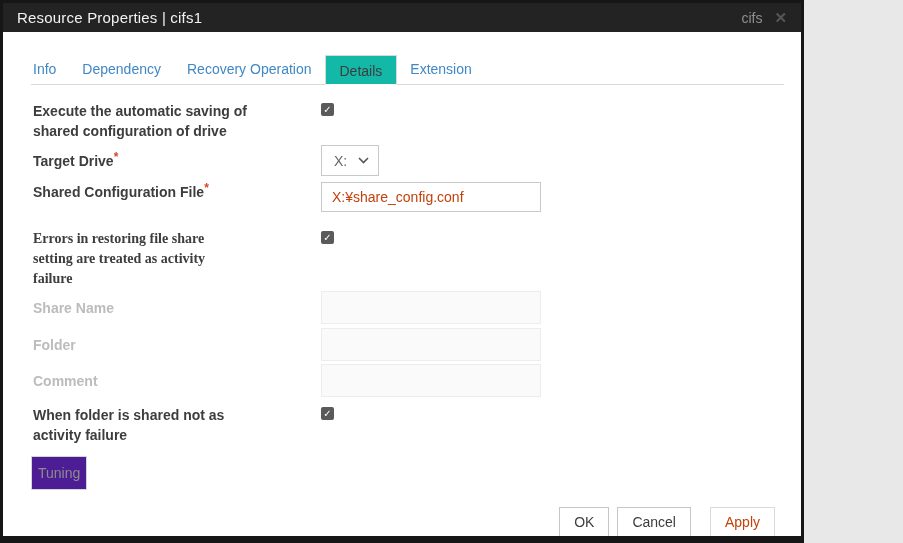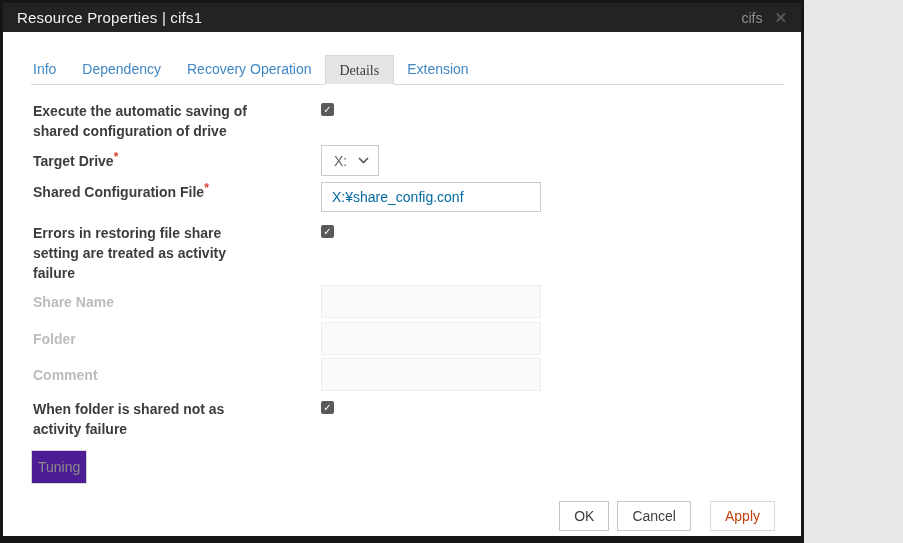--- a/index.html
+++ b/index.html
@@ -25,23 +25,23 @@
     display:flex; align-items:flex-end;
     margin:22px 17px 0 28px;
     border-bottom:1px solid #d8d8d8;
   }
   .tab {
     font-size:14px; color:#3f87c5; cursor:pointer;
     padding:7px 13px; height:30px; white-space:nowrap;
   }
   .tab:first-child { padding-left:2px; }
   .tab.active {
-    color:#3d3d3d; background:#e5e5e5;
+    color:#3d3d3d; background:#14b8a6;
     border:1px solid #d8d8d8; border-bottom:1px solid #ffffff;
-    margin-bottom:-1px; padding:7px 14px;font-family:Liberation Serif, serif;
+    margin-bottom:-1px; padding:7px 14px;
   }
   
   .form { padding:0 17px 0 28px; }
   .row { display:flex; }
   .flabel {
     width:290px; flex:0 0 290px; padding-left:2px;
     font-size:14px; font-weight:600; color:#3d3d3d; line-height:20px;
   }
   .flabel .inner { display:inline-block; }
   .w240 .inner { max-width:242px; }
@@ -55,30 +55,30 @@
     color:#fff; font-size:10px; line-height:13px; text-align:center;
     cursor:pointer; user-select:none;
   }
   .select-box {
     width:58px; height:31px; border:1px solid #c9c9c9; background:#fff;
     display:flex; align-items:center; justify-content:space-between;
     padding:0 9px 0 12px; font-size:14px; color:#666; cursor:pointer;
   }
   .text-input {
     width:220px; height:30px; border:1px solid #c9c9c9; background:#fff;
-    padding:0 10px; font-size:14px; color:#0369a1;
+    padding:0 10px; font-size:14px; color:#c2410c;
     font-family:"Liberation Sans", sans-serif; outline:none;
   }
   .text-input:disabled, .text-input.off {
     height:33px; background:#fafafa; border:1px solid #ededed;
   }
   .r1 { margin-top:16px; min-height:40px; }
   .r2 { margin-top:4px;  align-items:center; }
   .r3 { margin-top:6px;  align-items:flex-start; }
-  .r4 { margin-top:11px; min-height:60px; }
+  .r4 { margin-top:17px; min-height:60px;font-family:Liberation Serif, serif; }
   .r5 { margin-top:2px;  align-items:center; }
   .r6 { margin-top:4px;  align-items:center; }
   .r7 { margin-top:3px;  align-items:center; }
   .r8 { margin-top:8px;  min-height:40px; }
   .r-tuning { margin-top:11px; }
   .btn {
     height:30px; border:1px solid #c6c6c6; background:#fff;
     font-size:14px; color:#3d3d3d; padding:0 14px;
     font-family:"Liberation Sans", sans-serif; cursor:pointer;
   }

